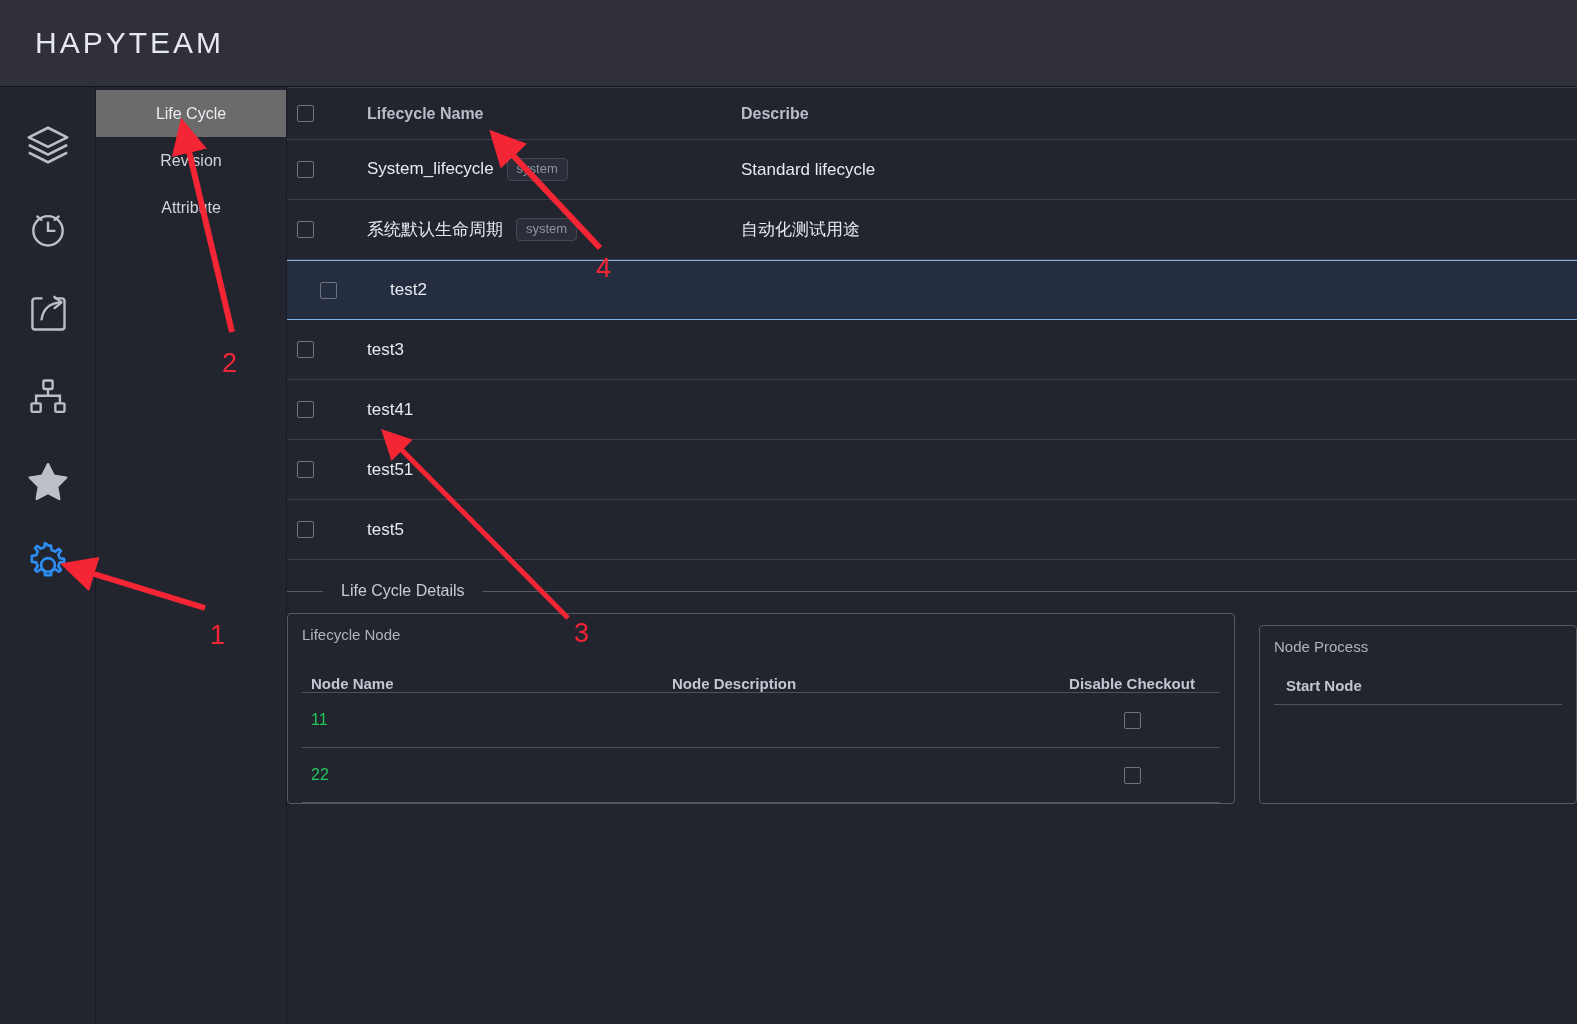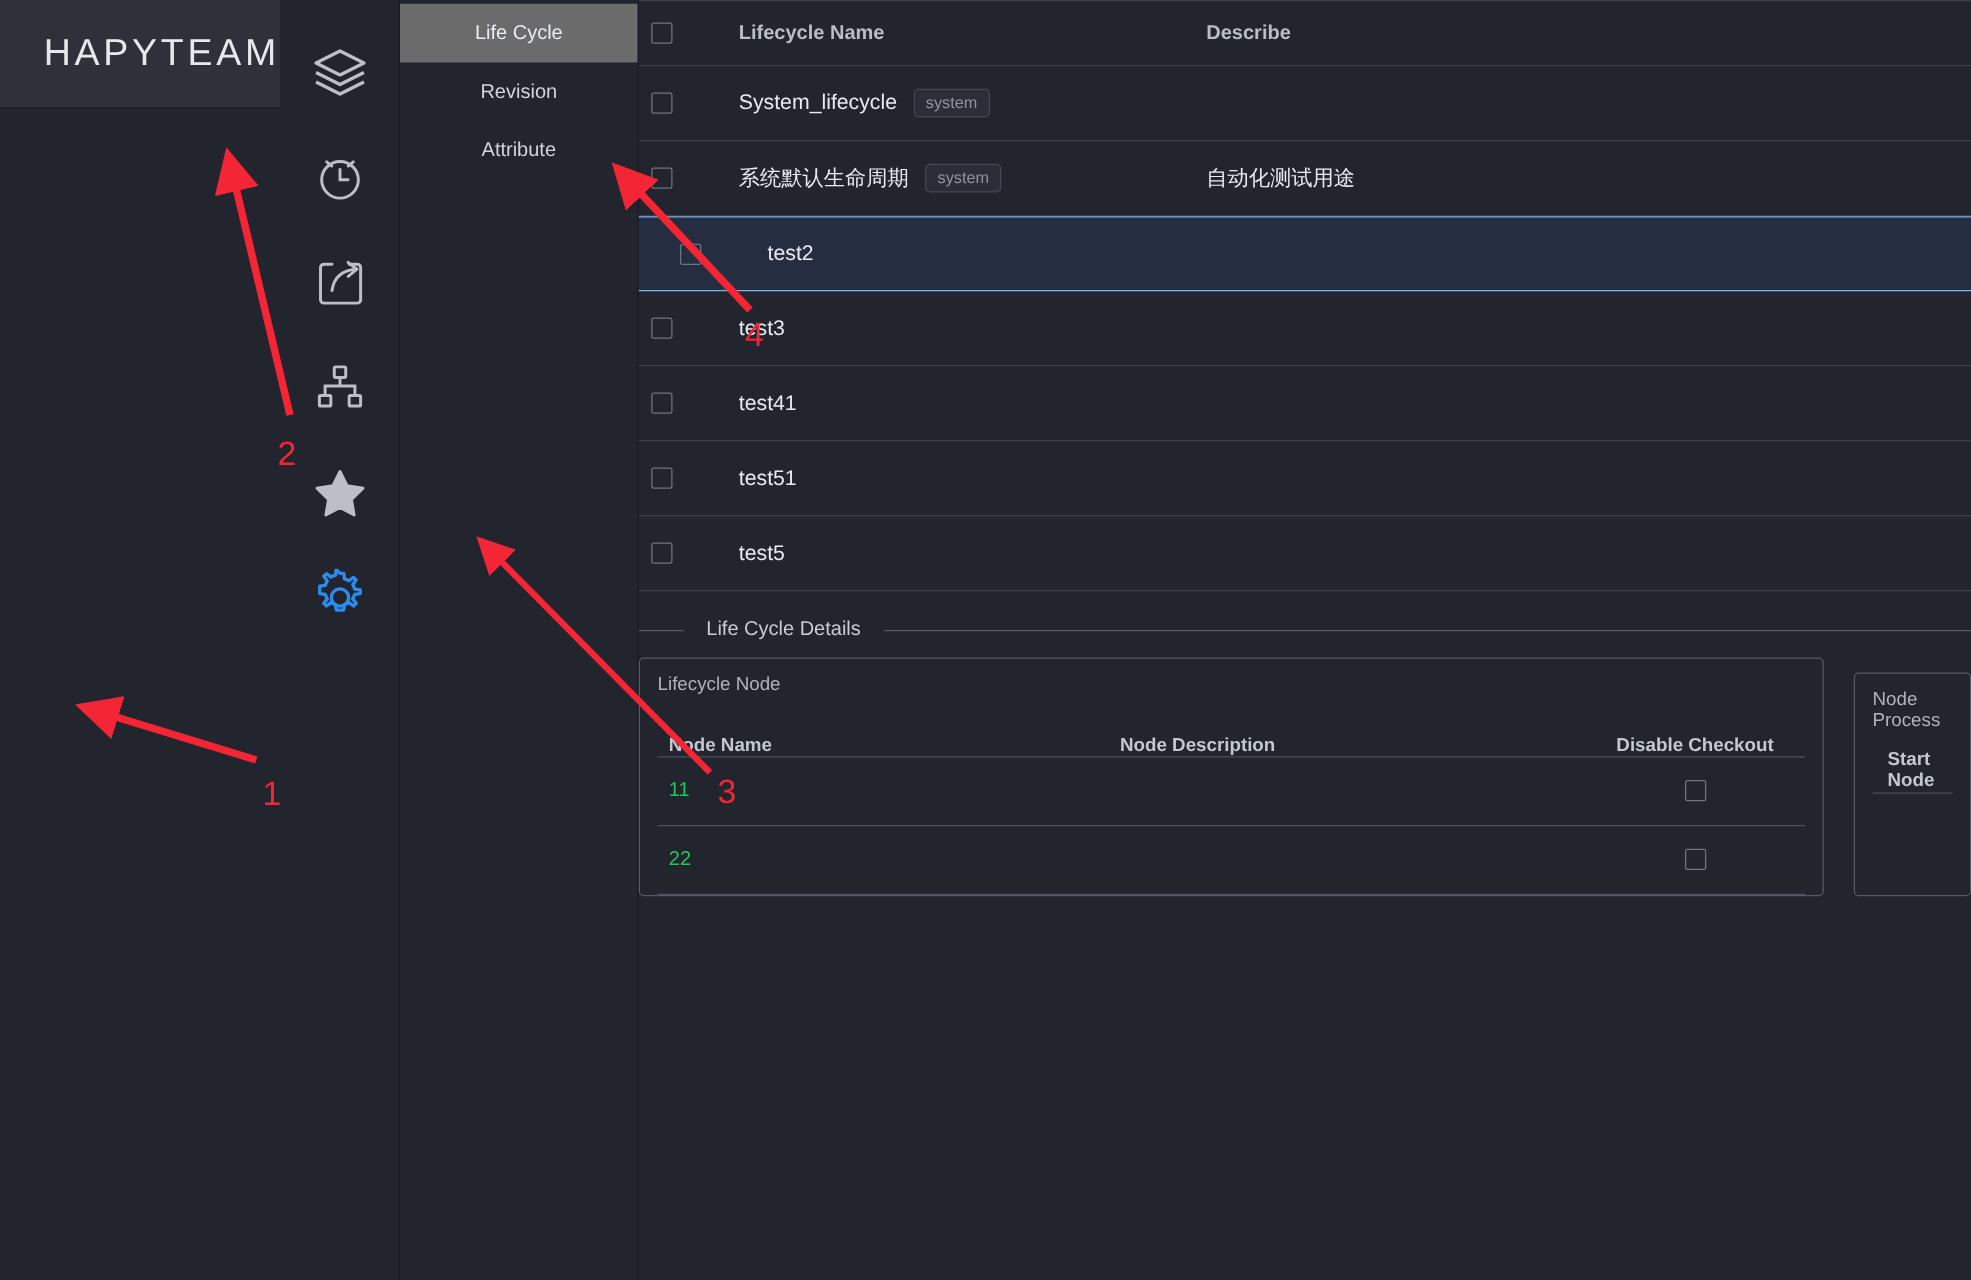--- a/index.html
+++ b/index.html
@@ -11,21 +11,21 @@
     background: #22242e;
     font-family: "Liberation Sans", sans-serif;
     color: #c3c8d1;
   }
 
   #app {
     position: relative;
     width: 1577px;
     height: 1024px;
     display: flex;
-    flex-direction: row;
+    flex-direction: column;
   }
 
   
   .header {
     height: 87px;
     min-height: 87px;
     background: #2f303a;
     display: flex;
     align-items: center;
     padding-left: 35px;
@@ -381,20 +381,21 @@
         </div>
 
         <div class="grid-row">
           <div class="cell-check">
             <span class="cbx"></span>
           </div>
           <div class="cell-name">
             <span>System_lifecycle</span>
             <span class="badge">system</span>
           </div>
+          <div class="cell-desc">Standard lifecycle</div>
         </div>
 
         <div class="grid-row">
           <div class="cell-check">
             <span class="cbx"></span>
           </div>
           <div class="cell-name">
             <span>系统默认生命周期</span>
             <span class="badge">system</span>
           </div>

